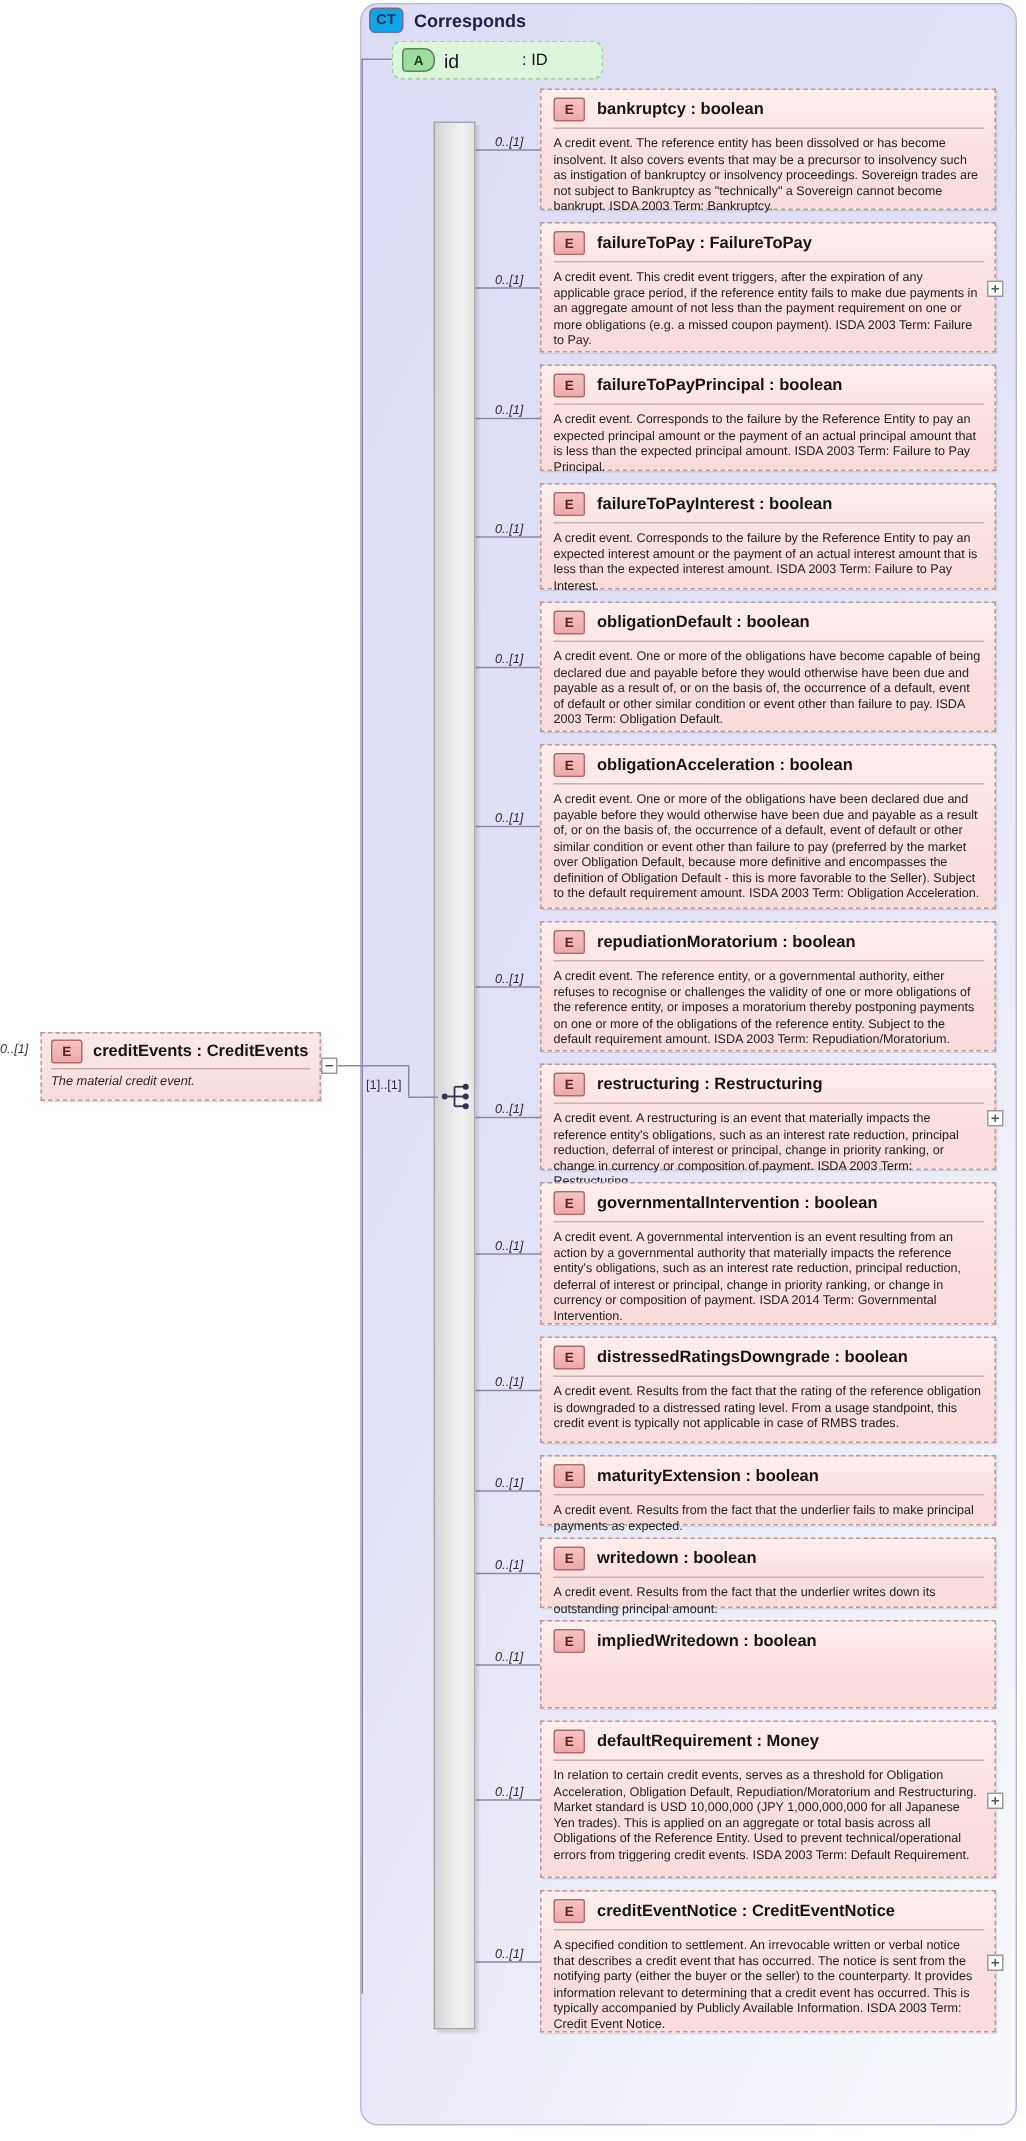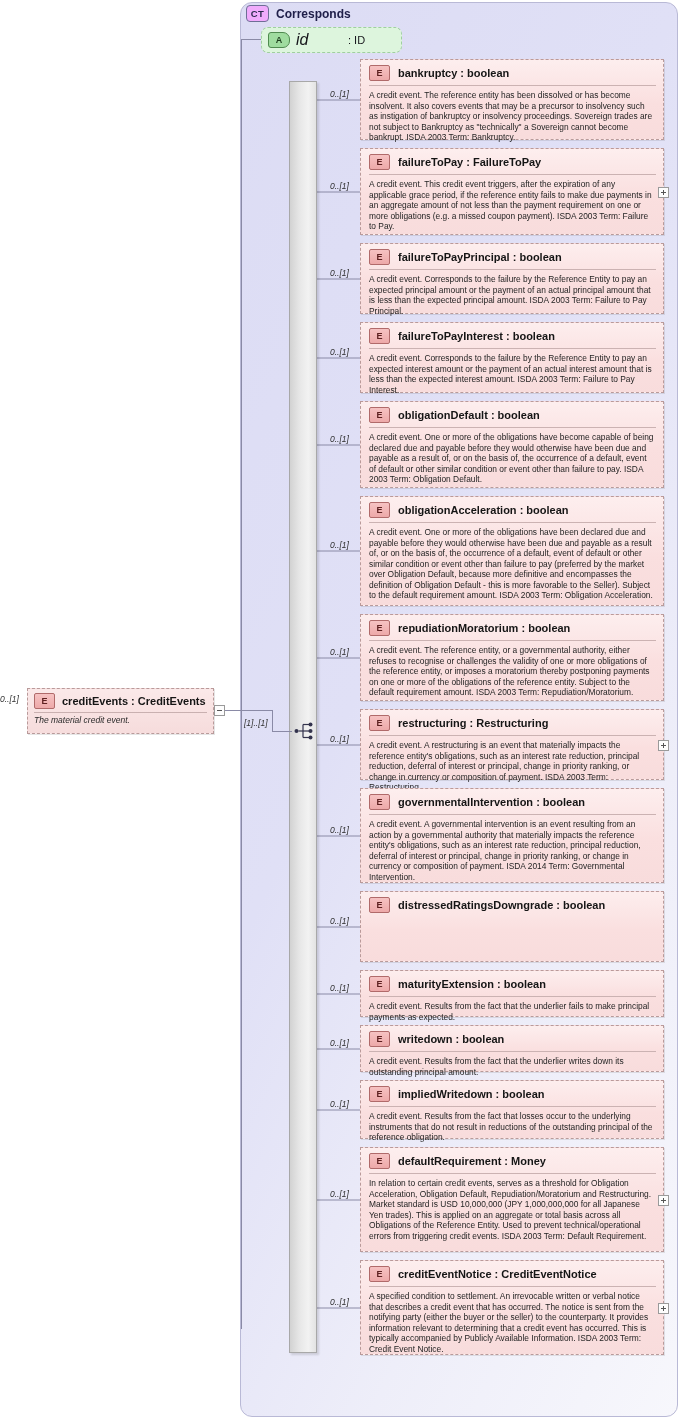--- a/index.html
+++ b/index.html
@@ -10,36 +10,36 @@
   #ct-panel{
     position:absolute;left:240px;top:2px;width:438px;height:1415px;
     border:1px solid #b9b9d6;border-radius:12px;
     background:linear-gradient(115deg,#dcdcf4 0%,#e0e0f6 40%,#eeeef9 72%,#f7f7fc 100%);
     box-sizing:border-box;
   }
   #ct-header{position:absolute;left:246px;top:5px;display:flex;align-items:center;gap:7px;z-index:6;}
   .ct-badge{
     display:inline-flex;align-items:center;justify-content:center;
     width:21px;height:15px;border:1px solid #6e6e96;border-radius:4px;
-    background:#f0abfc;font-size:9.5px;font-weight:bold;color:#2b2b4e;letter-spacing:.3px;
+    background:#0ea5e9;font-size:9.5px;font-weight:bold;color:#2b2b4e;letter-spacing:.3px;
   }
   .ct-title{font-size:12px;font-weight:bold;color:#20204a;}
 
   
   #attr-box{
     position:absolute;left:261px;top:27px;width:141px;height:26px;
     background:#ddf5dd;border:1px dashed #9fcf9f;border-radius:7px;
     box-sizing:border-box;display:flex;align-items:center;gap:6px;padding-left:6px;z-index:6;
   }
   .a-badge{
     width:20px;height:14px;display:inline-flex;align-items:center;justify-content:center;
     background:#9fdc9f;border:1px solid #4f8a4f;border-radius:3px 7px 7px 3px;
     font-size:9px;font-weight:bold;color:#1d3d1d;
   }
-  .attr-name{font-size:16px;color:#16161b;min-width:46px;font-style:italic;}
+  .attr-name{font-size:13px;color:#16161b;min-width:46px;}
   .attr-type{font-size:11px;color:#16161b;}
   
   #attr-elbow{position:absolute;left:241px;top:39px;width:21px;height:1px;background:#8a8aa6;z-index:5;}
   #attr-elbow-v{position:absolute;left:241px;top:39px;width:1px;height:1290px;background:#8a8aa6;z-index:5;}
 
   
   #left-el{
     position:absolute;left:27px;top:688px;width:187px;height:46px;
     background:linear-gradient(180deg,#fbe9e9 0%,#f6dcdc 100%);
     border:1px dashed #b99a9a;box-sizing:border-box;z-index:7;
@@ -60,21 +60,21 @@
 
   
   #minus-box{
     position:absolute;left:214px;top:705px;width:11px;height:11px;
     border:1px solid #9a9a9a;background:#fdfdfd;box-sizing:border-box;z-index:8;
   }
   #minus-box::before{content:"";position:absolute;left:2px;top:4px;width:5px;height:1px;background:#555;}
   #line-minus{position:absolute;left:225px;top:710px;width:47px;height:1px;background:#8a8aa6;z-index:5;}
   #line-minus-v{position:absolute;left:272px;top:710px;width:1px;height:21px;background:#8a8aa6;z-index:5;}
   #line-minus-h2{position:absolute;left:272px;top:731px;width:20px;height:1px;background:#8a8aa6;z-index:5;}
-  #seq-mult{position:absolute;left:244px;top:718px;font-size:8.5px;font-style:italic;color:#333;z-index:7;}
+  #seq-mult{position:absolute;left:244px;top:718px;font-size:8.5px;color:#333;z-index:7;}
 
   
   #seq-icon{position:absolute;left:294px;top:722px;width:22px;height:18px;z-index:9;}
 
   
   #grey-bar{
     position:absolute;left:289px;top:81px;width:28px;height:1272px;
     background:linear-gradient(90deg,#d2d2d2 0%,#e6e6e6 35%,#f2f2f2 70%,#e3e3e3 100%);
     border:1px solid #a8a8a8;box-sizing:border-box;
     box-shadow:2px 2px 2px rgba(0,0,0,.13);z-index:4;
@@ -240,20 +240,21 @@
           <span class="el-title">governmentalIntervention : boolean</span>
         </div>
         <div class="doc">A credit event. A governmental intervention is an event resulting from an action by a governmental authority that materially impacts the reference entity's obligations, such as an interest rate reduction, principal reduction, deferral of interest or principal, change in priority ranking, or change in currency or composition of payment. ISDA 2014 Term: Governmental Intervention.</div>
       </div>
       <span class="mult" style="left: 330px; top: 824.5px;">0..[1]</span>
       <div class="ebox" style="top: 891px; width: 304px; height: 71px;">
         <div class="hd">
           <span class="e-badge">E</span>
           <span class="el-title">distressedRatingsDowngrade : boolean</span>
         </div>
+        <div class="doc">A credit event. Results from the fact that the rating of the reference obligation is downgraded to a distressed rating level. From a usage standpoint, this credit event is typically not applicable in case of RMBS trades.</div>
       </div>
       <span class="mult" style="left: 330px; top: 915.5px;">0..[1]</span>
       <div class="ebox" style="top: 970px; width: 304px; height: 47px;">
         <div class="hd">
           <span class="e-badge">E</span>
           <span class="el-title">maturityExtension : boolean</span>
         </div>
         <div class="doc">A credit event. Results from the fact that the underlier fails to make principal payments as expected.</div>
       </div>
       <span class="mult" style="left: 330px; top: 982.5px;">0..[1]</span>
@@ -263,21 +264,20 @@
           <span class="el-title">writedown : boolean</span>
         </div>
         <div class="doc">A credit event. Results from the fact that the underlier writes down its outstanding principal amount.</div>
       </div>
       <span class="mult" style="left: 330px; top: 1037.5px;">0..[1]</span>
       <div class="ebox" style="top: 1080px; width: 304px; height: 59px;">
         <div class="hd">
           <span class="e-badge">E</span>
           <span class="el-title">impliedWritedown : boolean</span>
         </div>
-        <div class="doc">A credit event. Results from the fact that losses occur to the underlying instruments that do not result in reductions of the outstanding principal of the reference obligation.</div>
       </div>
       <span class="mult" style="left: 330px; top: 1098.5px;">0..[1]</span>
       <div class="ebox" style="top: 1147px; width: 304px; height: 105px;">
         <div class="hd">
           <span class="e-badge">E</span>
           <span class="el-title">defaultRequirement : Money</span>
         </div>
         <div class="doc">In relation to certain credit events, serves as a threshold for Obligation Acceleration, Obligation Default, Repudiation/Moratorium and Restructuring. Market standard is USD 10,000,000 (JPY 1,000,000,000 for all Japanese Yen trades). This is applied on an aggregate or total basis across all Obligations of the Reference Entity. Used to prevent technical/operational errors from triggering credit events. ISDA 2003 Term: Default Requirement.</div>
       </div>
       <span class="mult" style="left: 330px; top: 1188.5px;">0..[1]</span>

